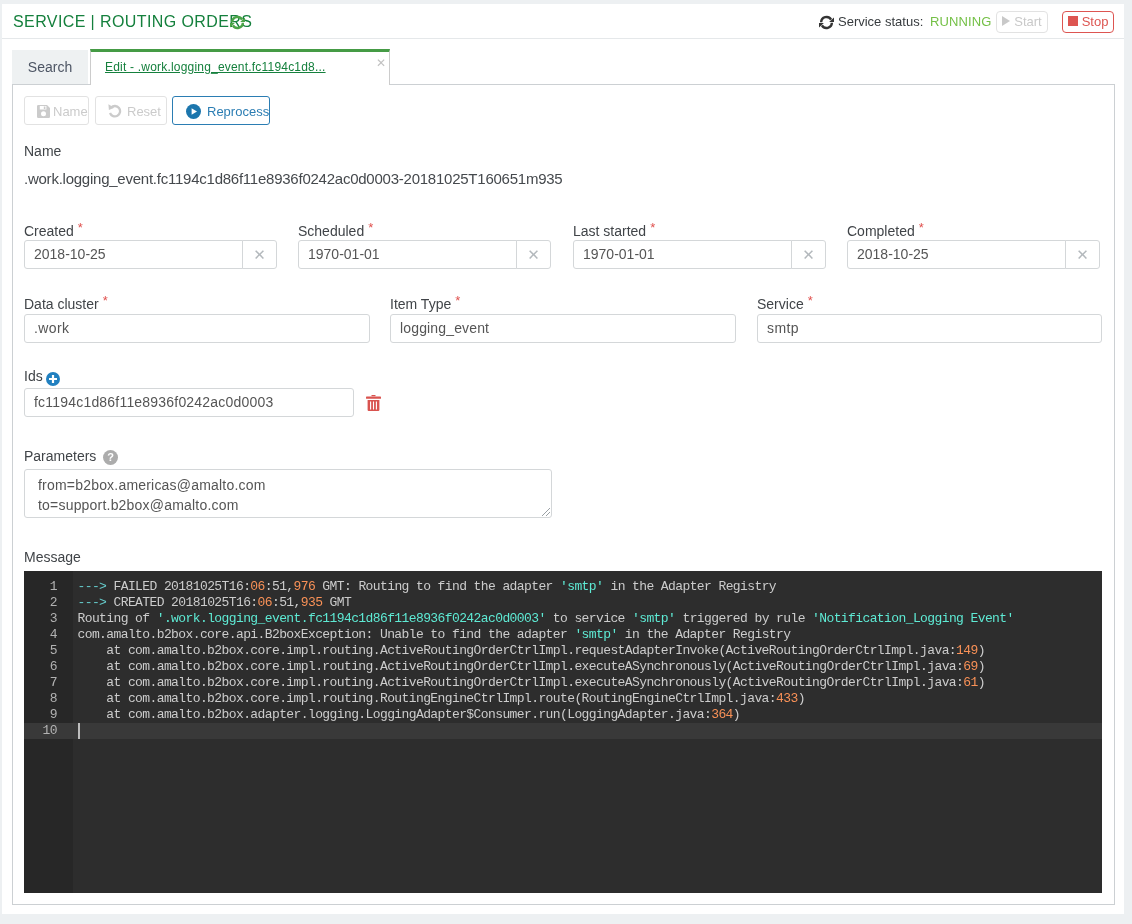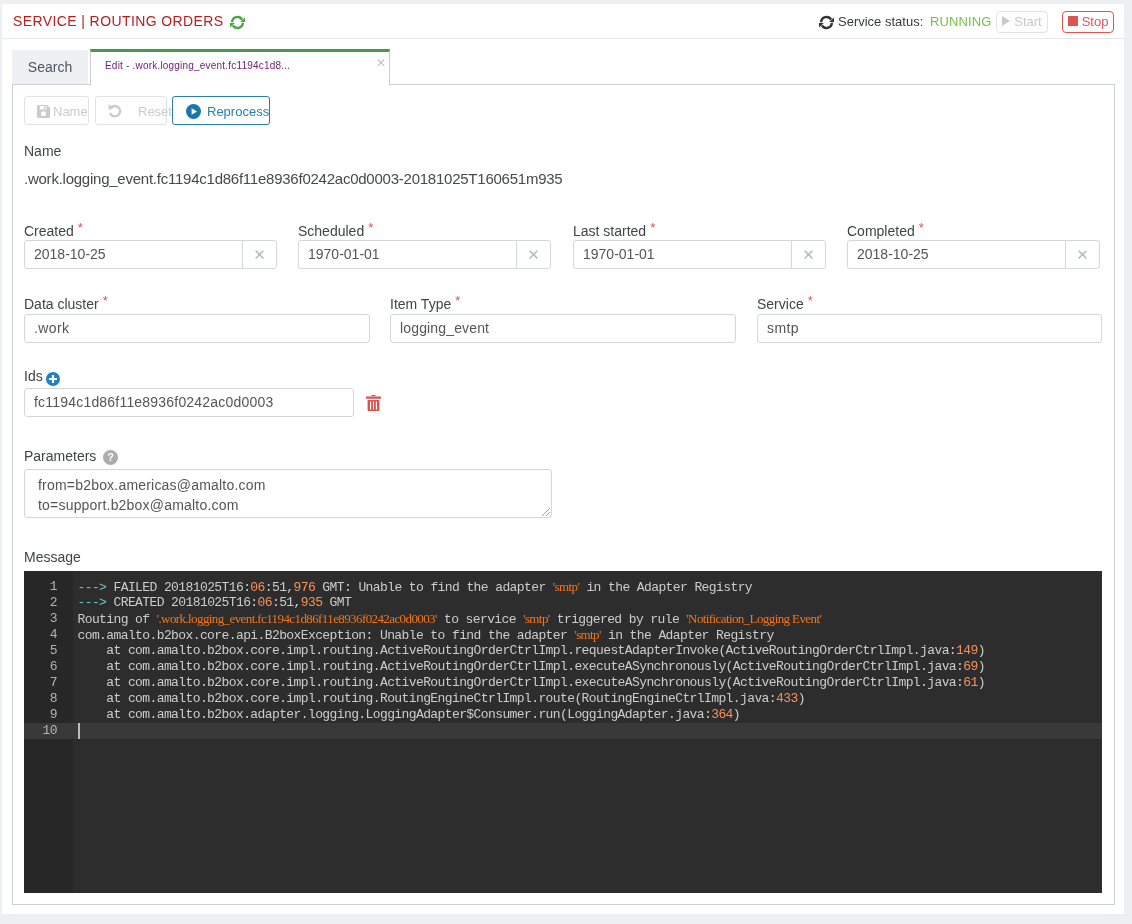--- a/index.html
+++ b/index.html
@@ -1,30 +1,30 @@
 <!DOCTYPE html>
 <html><head>
 <meta charset="utf-8">
 <style>
 * { margin:0; padding:0; box-sizing:border-box; }
 html,body { width:1132px; height:924px; background:#edf0f2; font-family:"Liberation Sans",sans-serif; overflow:hidden; }
 .abs { position:absolute; }
 #card { position:absolute; left:2px; top:4px; width:1122px; height:910px; background:#fff; }
 
 #hdr-border { left:2px; top:38px; width:1122px; height:1px; background:#e5e8ea; }
-#title { left:13px; top:13px; font-size:14px; letter-spacing:0.4px; color:#b91c1c; white-space:nowrap; }
+#title { left:13px; top:13px; font-size:16px; letter-spacing:0.4px; color:#15803d; white-space:nowrap; }
 #svcstat { left:838px; top:14px; font-size:13px; color:#373b3e; }
 #running { left:930px; top:14px; font-size:13px; color:#74c046; letter-spacing:0.1px; font-weight:400; }
 .hbtn { position:absolute; top:11px; height:22px; border-radius:4px; background:#fff; font-size:13px; line-height:20px; text-align:center; }
 #btn-start { left:996px; width:52px; border:1px solid #e2e2e2; color:#c9c9c9; }
 #btn-stop { left:1062px; width:52px; border:1px solid #dd5551; color:#dd5551; }
 
 #tab-search { left:12px; top:50px; width:76px; height:34px; background:#eef1f2; color:#4d5564; font-size:14px; line-height:34px; text-align:center; }
 #tab-edit { left:90px; top:49px; width:300px; height:36px; background:#fff; border:1px solid #ccc; border-bottom:none; border-top:3px solid #459b45; z-index:3; }
-#tab-edit .t { position:absolute; left:14px; top:8px; font-size:10px; letter-spacing:0.2px; color:#701a75; white-space:nowrap; }
+#tab-edit .t { position:absolute; left:14px; top:8px; font-size:12px; letter-spacing:0.2px; color:#15803d; white-space:nowrap;text-decoration:underline; }
 #tab-edit .x { position:absolute; right:3px; top:4px; font-size:12px; color:#c2c2c2; }
 
 #panel { left:12px; top:84px; width:1103px; height:821px; background:#fff; border:1px solid #ccd0d3; }
 
 .tbtn { position:absolute; top:96px; height:29px; border-radius:3px; background:#fff; font-size:13px; }
 .tbtn .tx { position:absolute; top:7px; }
 #btn-save { left:24px; width:65px; border:1px solid #e2e2e2; color:#cbcbcb; }
 #btn-reset { left:95px; width:72px; border:1px solid #e2e2e2; color:#cbcbcb; }
 #btn-repro { left:172px; width:98px; border:1px solid #2b7db3; color:#2b7db3; }
 
@@ -34,21 +34,21 @@
 .inp { position:absolute; height:29px; border:1px solid #d4d7d9; border-radius:3px; background:#fff; font-size:14px; color:#555; line-height:27px; padding-left:9px; white-space:nowrap; }
 .clr { position:absolute; width:35px; height:29px; border:1px solid #d4d7d9; border-radius:0 3px 3px 0; background:#fff; color:#b3b8bc; text-align:center; line-height:27px; font-size:15px; }
 .inp.grp { border-radius:3px 0 0 3px; }
 
 #ed { left:24px; top:571px; width:1078px; height:322px; background:#2d2d2d; overflow:hidden; }
 #ed-gut { position:absolute; left:0; top:0; width:49px; height:322px; background:#272727; }
 #ed-act { position:absolute; left:0; top:152px; width:1078px; height:16px; background:#393939; }
 #ed-cur { position:absolute; left:53.5px; top:152px; width:2px; height:16px; background:#bdbdbd; }
 .gn { position:absolute; left:0; width:33px; text-align:right; font-family:"Liberation Mono",monospace; font-size:13px; letter-spacing:-0.6px; line-height:16px; color:#b2b2b2; }
 .cl { position:absolute; left:53.5px; font-family:"Liberation Mono",monospace; font-size:13px; letter-spacing:-0.6px; line-height:16px; color:#cccccc; white-space:pre; }
-.aq { color:#66cccc; } .or { color:#f99157; } .gr { color:#f97316;font-family:Liberation Serif, serif; }
+.aq { color:#66cccc; } .or { color:#f99157; } .gr { color:#5eead4; }
 svg { position:absolute; }
 </style>
 </head>
 <body>
 <div id="card"></div>
 <div class="abs" id="hdr-border"></div>
 <div class="abs" id="title">SERVICE | ROUTING ORDERS</div>
 <svg id="ic-refresh-g" style="left:230px; top:15px;" width="15" height="15" viewBox="0 0 16 16">
   <path fill="none" stroke="#4ba447" stroke-width="2.6" d="M2.3 7.7 A5.7 5.7 0 0 1 12.9 4.9"></path>
   <path fill="#4ba447" d="M16 2.6 L16 7.4 L10.8 7.4 Z"></path>
@@ -75,21 +75,21 @@
     <svg style="left:12px; top:8px;" width="13" height="13" viewBox="0 0 13 13">
       <path fill="#cbcbcb" fill-rule="evenodd" d="M0 1.2 Q0 0 1.2 0 L10 0 L13 3 L13 11.8 Q13 13 11.8 13 L1.2 13 Q0 13 0 11.8 Z M2.8 1 L2.8 4.4 L9.4 4.4 L9.4 1 Z M6.8 1.5 L8.4 1.5 L8.4 3.9 L6.8 3.9 Z M6.5 6.3 A2.5 2.5 0 1 0 6.5 11.3 A2.5 2.5 0 1 0 6.5 6.3 Z"></path>
     </svg>
     <span class="tx" style="left:28px;">Name</span>
   </div>
 <div class="tbtn" id="btn-reset">
     <svg style="left:12px; top:7px;" width="14" height="14" viewBox="0 0 14 14">
       <path fill="none" stroke="#cbcbcb" stroke-width="2.3" d="M3.1 3.6 A5.2 5.2 0 1 1 2.0 9.0"></path>
       <path fill="#cbcbcb" d="M0.4 0.2 L0.9 6.1 L6.3 3.7 Z"></path>
     </svg>
-    <span class="tx" style="left:42px;">Reset</span>
+    <span class="tx" style="left:31px;">Reset</span>
   </div>
 <div class="tbtn" id="btn-repro">
     <svg style="left:13px; top:7px;" width="15" height="15" viewBox="0 0 15 15">
       <circle cx="7.5" cy="7.5" r="7.5" fill="#1c76ad"></circle>
       <path fill="#fff" d="M5.6 4.2 L11 7.5 L5.6 10.8 Z"></path>
     </svg>
     <span class="tx" style="left:34px;">Reprocess</span>
   </div>
 
 <div class="lbl" style="left:24px; top:143px;">Name</div>
@@ -145,21 +145,21 @@
     </g>
   </svg>
 
 <div class="lbl" style="left:24px; top:549px;">Message</div>
 <div class="abs" id="ed">
 <div id="ed-gut"></div>
 <div id="ed-act"></div>
 <div id="ed-cur"></div>
 <div id="ed-lines">
       <div class="gn" style="top:8px;">1</div>
-      <div class="cl" style="top:8px;"><span class="aq">---&gt;</span><span> FAILED 20181025T16:</span><span class="or">06</span><span>:51,</span><span class="or">976</span><span> GMT: Unable to find the adapter </span><span class="gr">'smtp'</span><span> in the Adapter Registry</span></div>
+      <div class="cl" style="top:8px;"><span class="aq">---&gt;</span><span> FAILED 20181025T16:</span><span class="or">06</span><span>:51,</span><span class="or">976</span><span> GMT: Routing to find the adapter </span><span class="gr">'smtp'</span><span> in the Adapter Registry</span></div>
       <div class="gn" style="top:24px;">2</div>
       <div class="cl" style="top:24px;"><span class="aq">---&gt;</span><span> CREATED 20181025T16:</span><span class="or">06</span><span>:51,</span><span class="or">935</span><span> GMT</span></div>
       <div class="gn" style="top:40px;">3</div>
       <div class="cl" style="top:40px;"><span>Routing of </span><span class="gr">'.work.logging_event.fc1194c1d86f11e8936f0242ac0d0003'</span><span> to service </span><span class="gr">'smtp'</span><span> triggered by rule </span><span class="gr">'Notification_Logging Event'</span></div>
       <div class="gn" style="top:56px;">4</div>
       <div class="cl" style="top:56px;"><span>com.amalto.b2box.core.api.B2boxException: Unable to find the adapter </span><span class="gr">'smtp'</span><span> in the Adapter Registry</span></div>
       <div class="gn" style="top:72px;">5</div>
       <div class="cl" style="top:72px;"><span>    at com.amalto.b2box.core.impl.routing.ActiveRoutingOrderCtrlImpl.requestAdapterInvoke(ActiveRoutingOrderCtrlImpl.java:</span><span class="or">149</span><span>)</span></div>
       <div class="gn" style="top:88px;">6</div>
       <div class="cl" style="top:88px;"><span>    at com.amalto.b2box.core.impl.routing.ActiveRoutingOrderCtrlImpl.executeASynchronously(ActiveRoutingOrderCtrlImpl.java:</span><span class="or">69</span><span>)</span></div>

